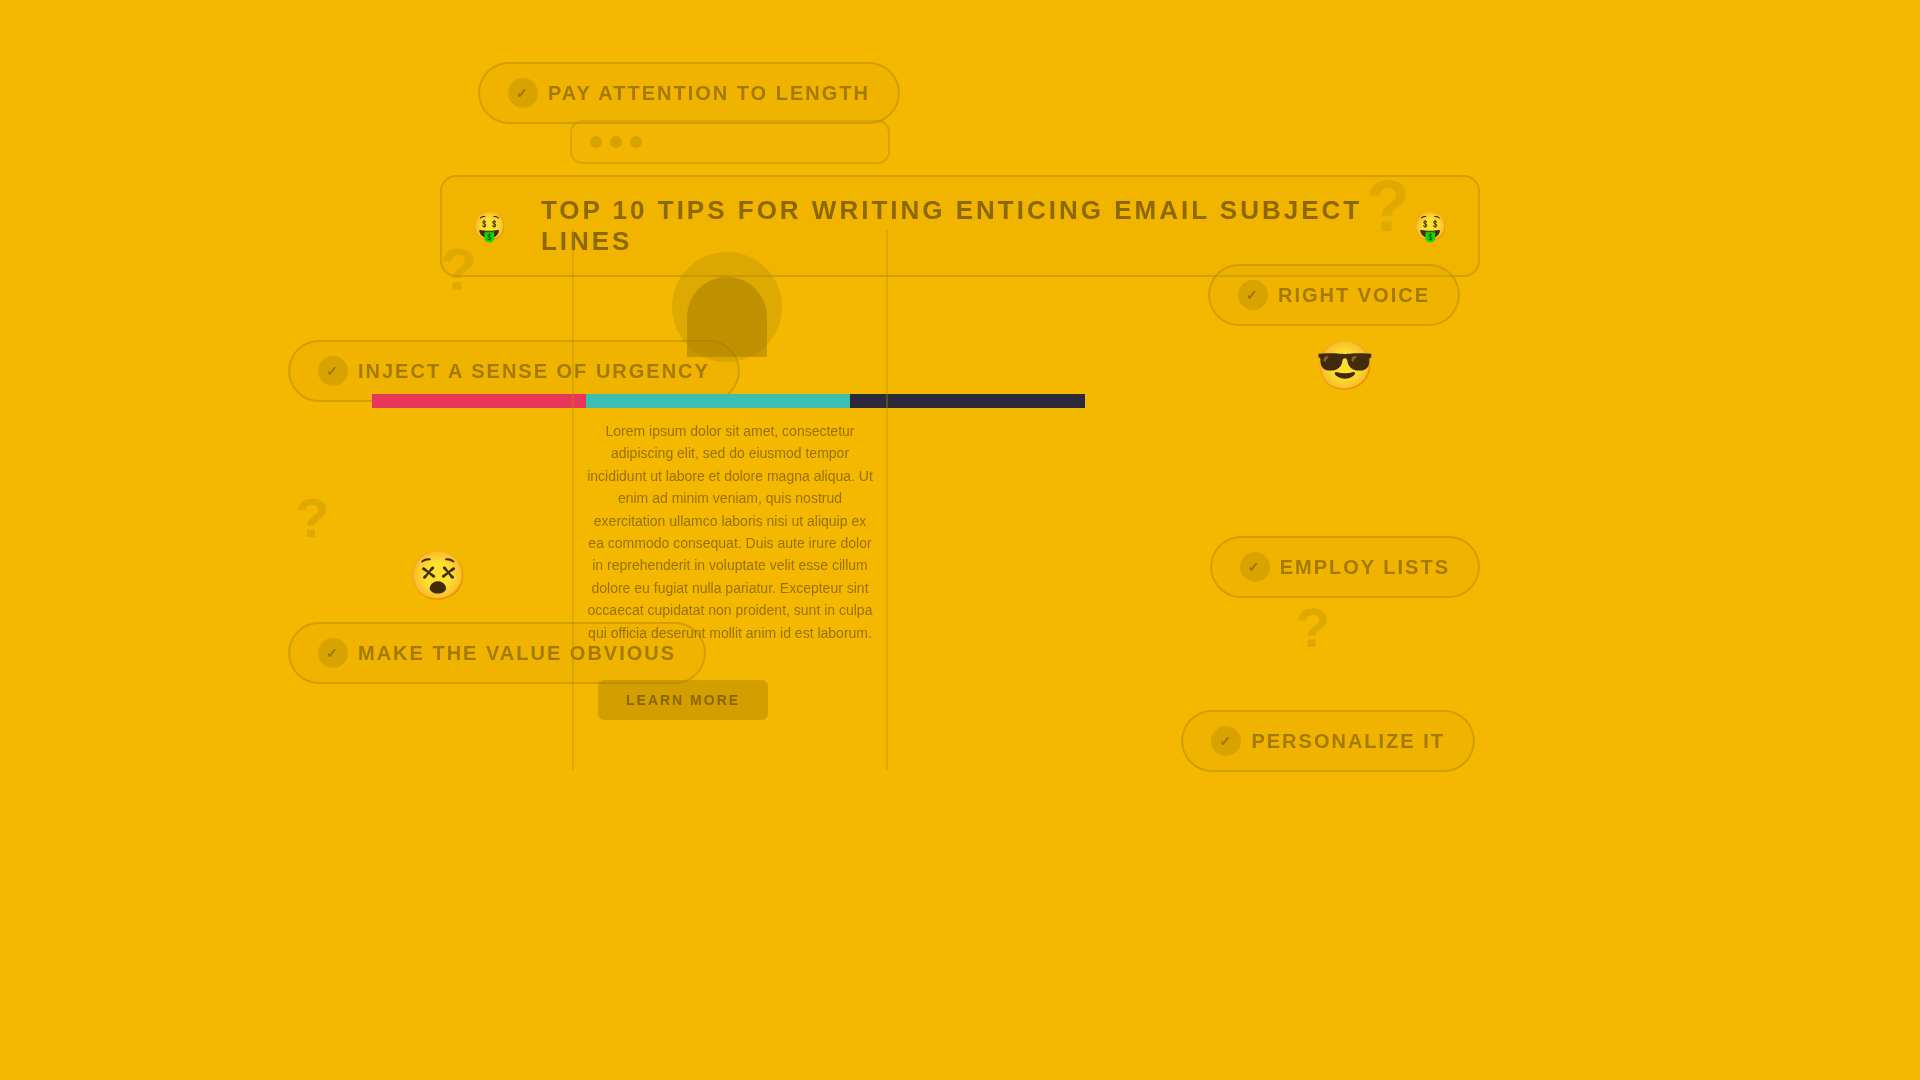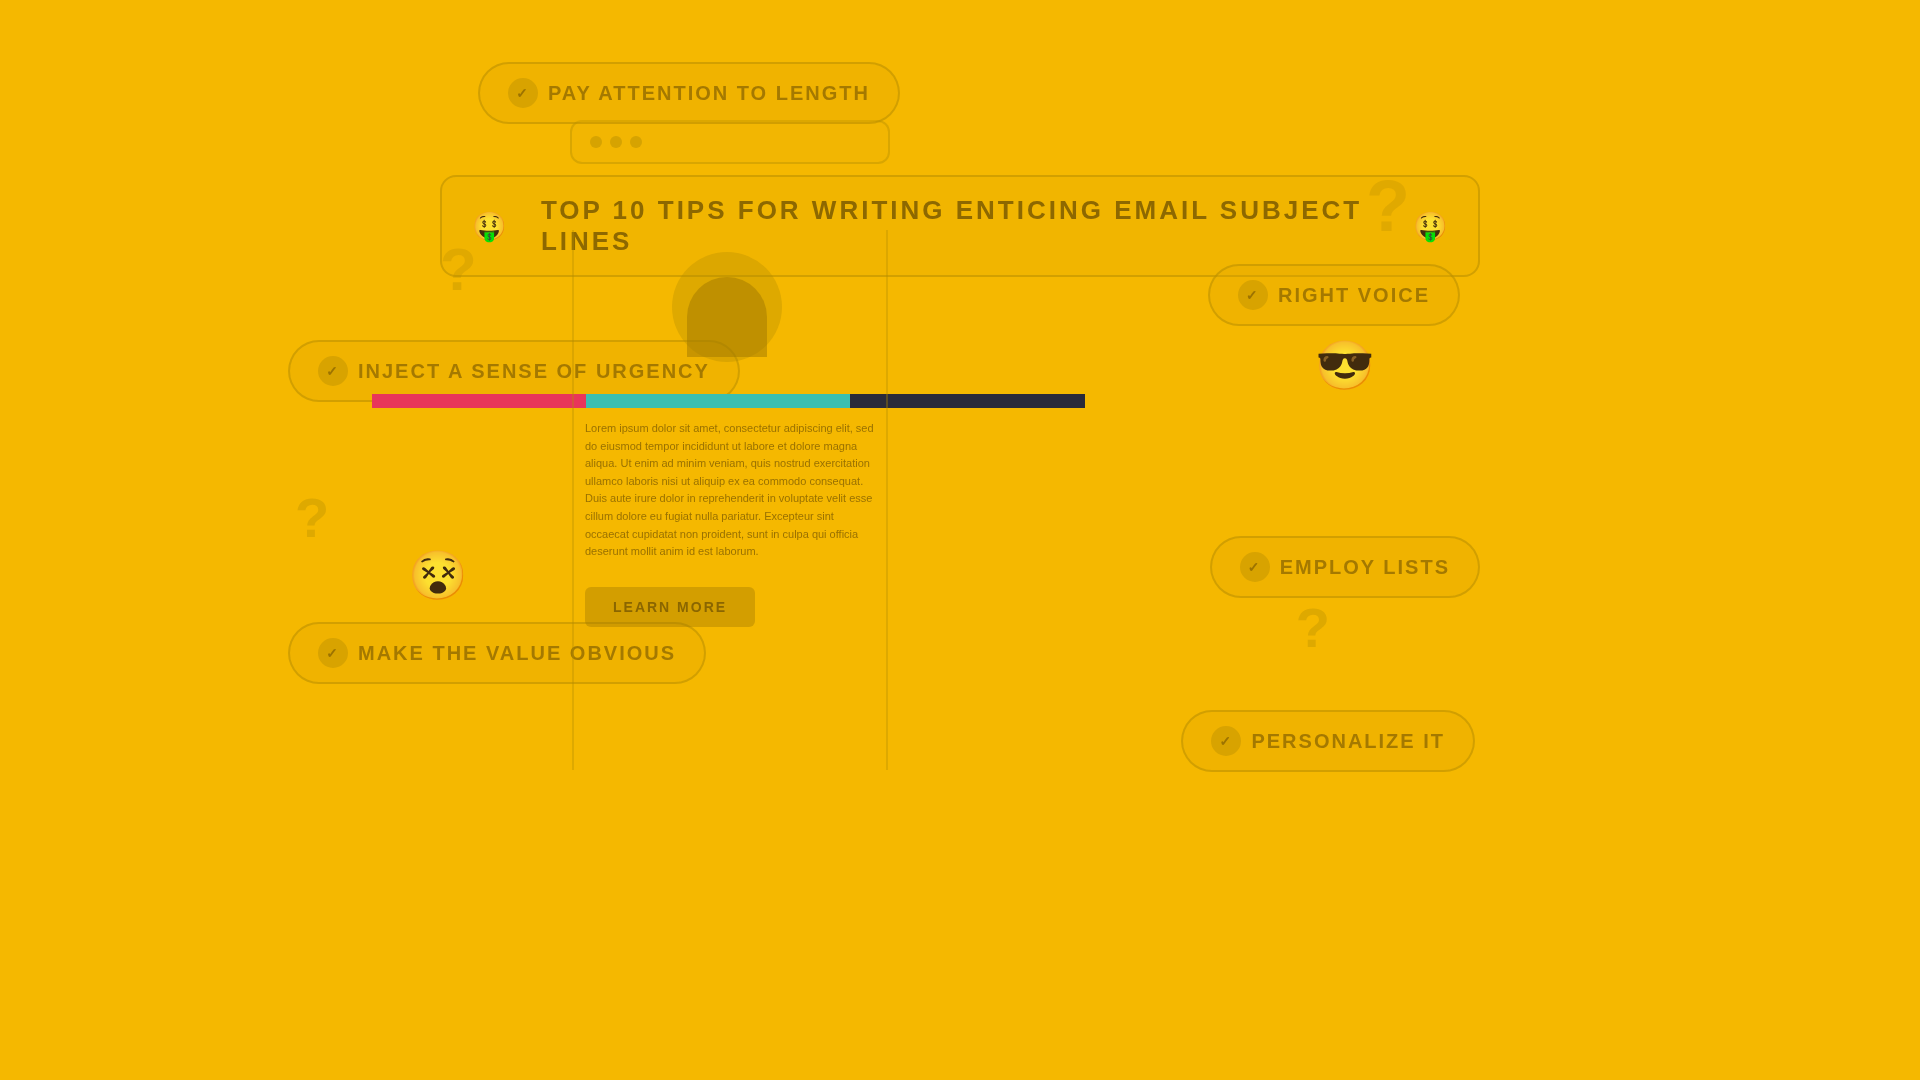--- a/index.html
+++ b/index.html
@@ -167,39 +167,41 @@
       font-size: 13px;
       letter-spacing: 1.5px;
       color: rgba(130, 95, 0, 0.9);
       text-transform: uppercase;
       line-height: 1.4;
       margin-bottom: 12px;
     }
 
     .card-body {
       font-family: Arial, sans-serif;
-      font-size: 11px;
+      font-size: 14px;
       color: rgba(130, 95, 0, 0.8);
       line-height: 1.6;
-      margin-bottom: 26px;
+      margin-bottom: 36px;
+      text-align: center;
     }
 
     .learn-more-btn {
       display: inline-block;
       background: rgba(160, 120, 0, 0.4);
       border: none;
       border-radius: 6px;
       padding: 12px 28px;
       font-family: 'Arial Black', Arial, sans-serif;
       font-weight: 900;
       font-size: 14px;
       letter-spacing: 2px;
       color: rgba(130, 95, 0, 0.9);
       text-transform: uppercase;
       cursor: pointer;
+      margin-left: 13px;
     }
 
     
     .emoji {
       position: absolute;
       font-size: 48px;
       line-height: 1;
     }
   </style>
 </head>

